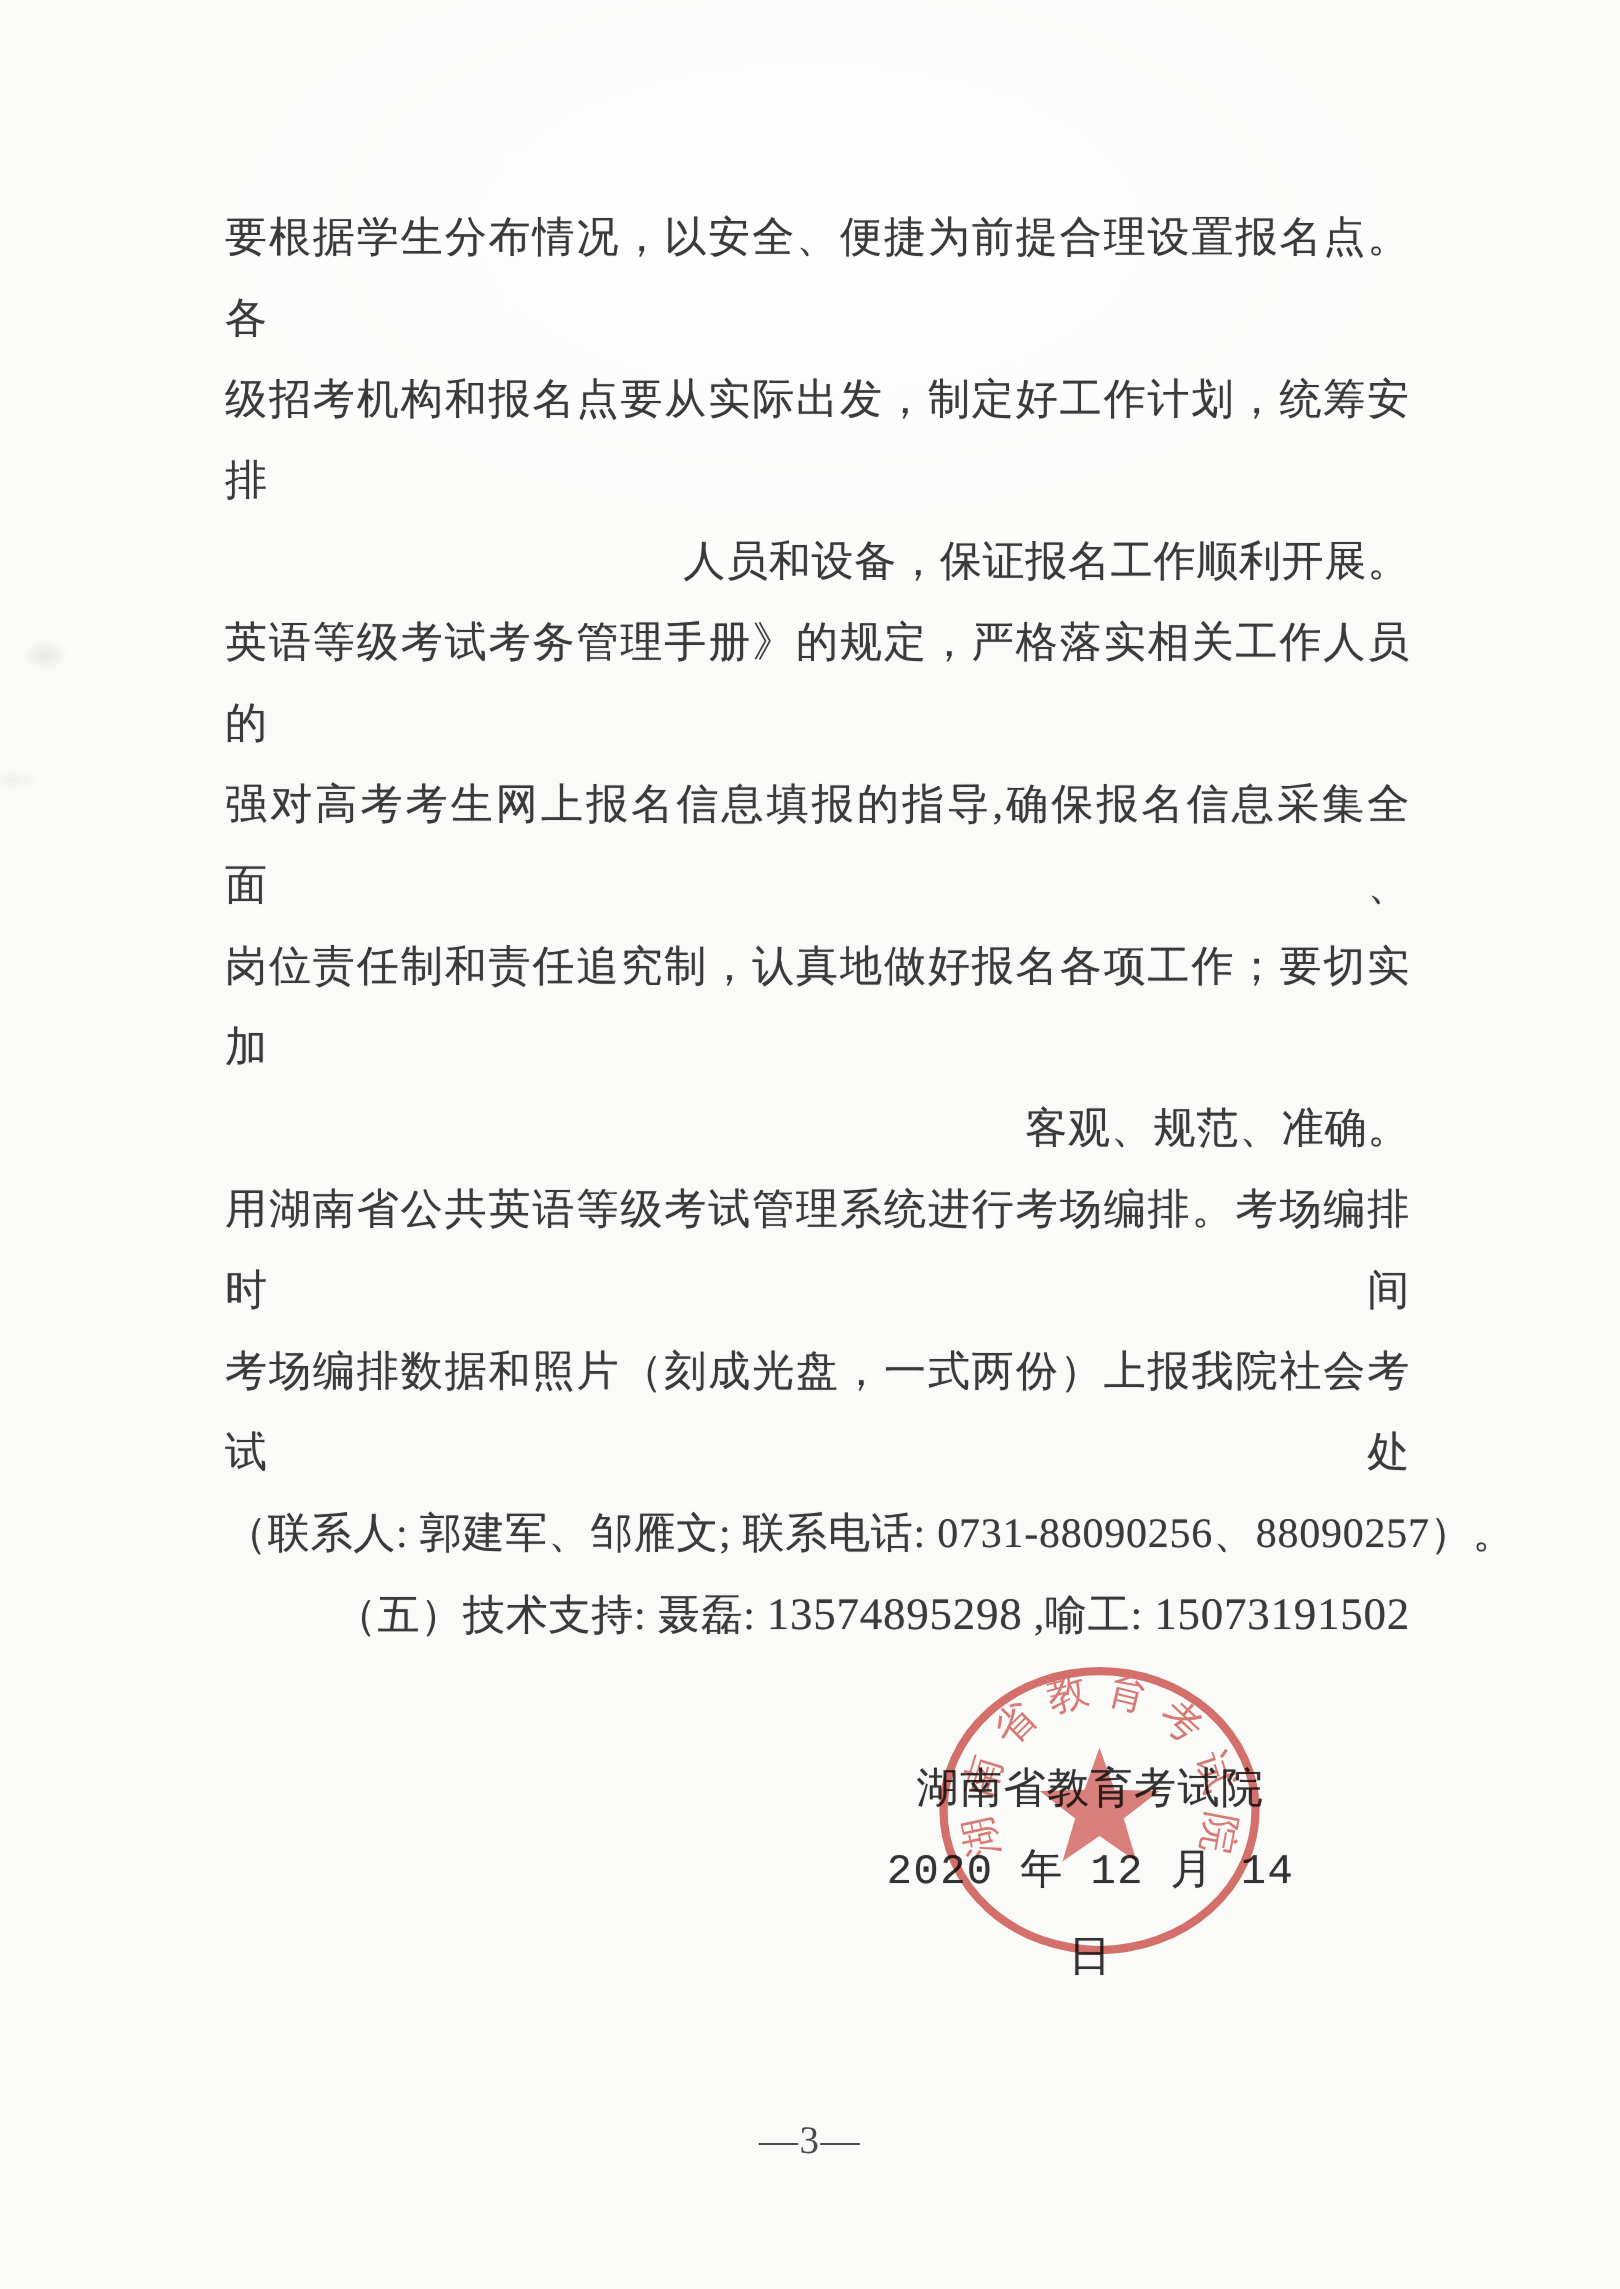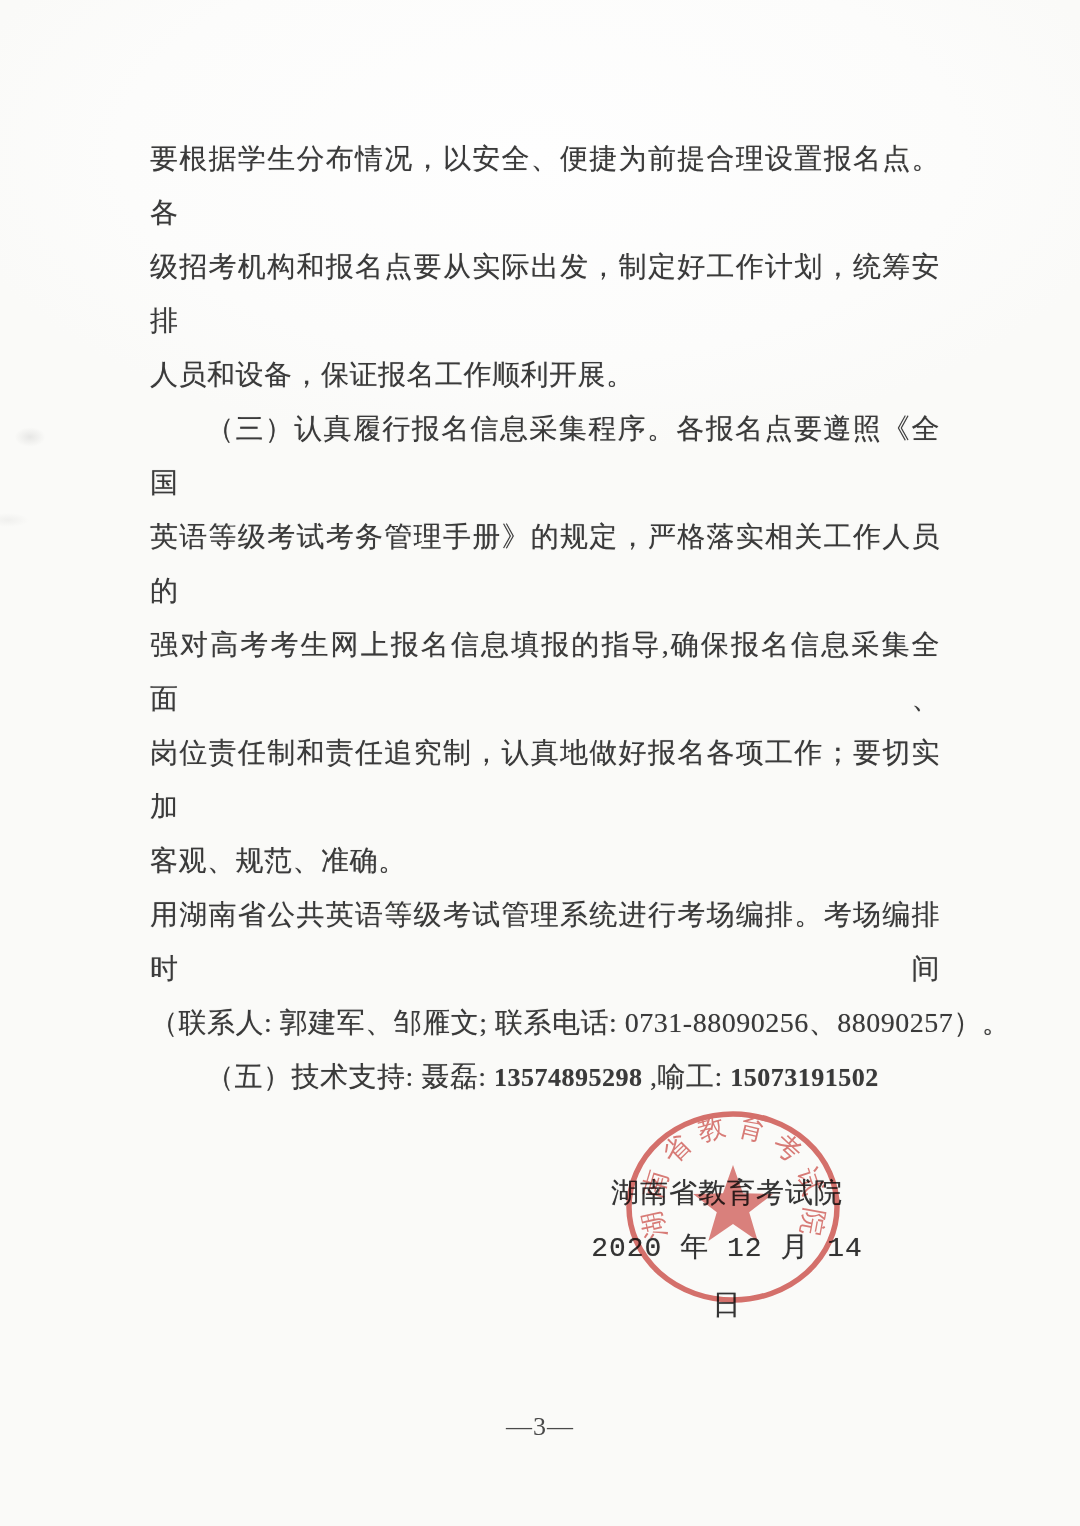--- a/index.html
+++ b/index.html
@@ -25,31 +25,31 @@
     left: 150px;
     top: 0;
     width: 790px;
     padding-top: 132px;
     font-size: 28px;
     letter-spacing: 0.5px;
   }
   .line {
     min-height: 54px;
     line-height: 54px;
-    text-align: left;
+    text-align: right;
     text-shadow: 0 0 0.7px rgba(70,70,70,.55);
   }
   .line.fill {
     text-align: justify;
     text-align-last: justify;
     text-justify: inter-character;
   }
   .line.indent { text-indent: 2em; }
   .line.nowrap { white-space: nowrap; }
-  .phone { font-weight: bold; font-size: 26px; }
+  .phone { font-weight: normal; font-size: 30px; }
   .signature {
     position: absolute;
     left: 577px;
     top: 1166px;
     width: 300px;
     text-align: center;
     font-size: 28px;
     color: #333;
   }
   .sig-org { line-height: 54px; letter-spacing: 1px; text-shadow: 0 0 0.7px rgba(70,70,70,.55); }
@@ -79,26 +79,26 @@
 </style>
 </head>
 <body>
 
 <div class="page">
 
   <div class="body-text">
     <div class="line fill">要根据学生分布情况，以安全、便捷为前提合理设置报名点。各</div>
     <div class="line fill">级招考机构和报名点要从实际出发，制定好工作计划，统筹安排</div>
     <div class="line">人员和设备，保证报名工作顺利开展。</div>
-    <div class="line fill indent">（三）认真履行报名信息采集程序。各报名点要遵照《全国</div>
     <div class="line fill">英语等级考试考务管理手册》的规定，严格落实相关工作人员的</div>
     <div class="line fill">强对高考考生网上报名信息填报的指导,确保报名信息采集全面、</div>
     <div class="line fill">岗位责任制和责任追究制，认真地做好报名各项工作；要切实加</div>
     <div class="line">客观、规范、准确。</div>
     <div class="line fill">用湖南省公共英语等级考试管理系统进行考场编排。考场编排时间</div>
+    <div class="line fill">考场编排数据和照片（刻成光盘，一式两份）上报我院社会考试处</div>
     <div class="line nowrap">（联系人: 郭建军、邹雁文; 联系电话: 0731-88090256、88090257）。</div>
 
     <div class="line indent nowrap">
       <span>（五）技术支持: 聂磊: </span><span class="phone">13574895298</span><span> ,喻工: </span><span class="phone">15073191502</span>
     </div>
 
 
   </div>
 
   <div class="signature">

